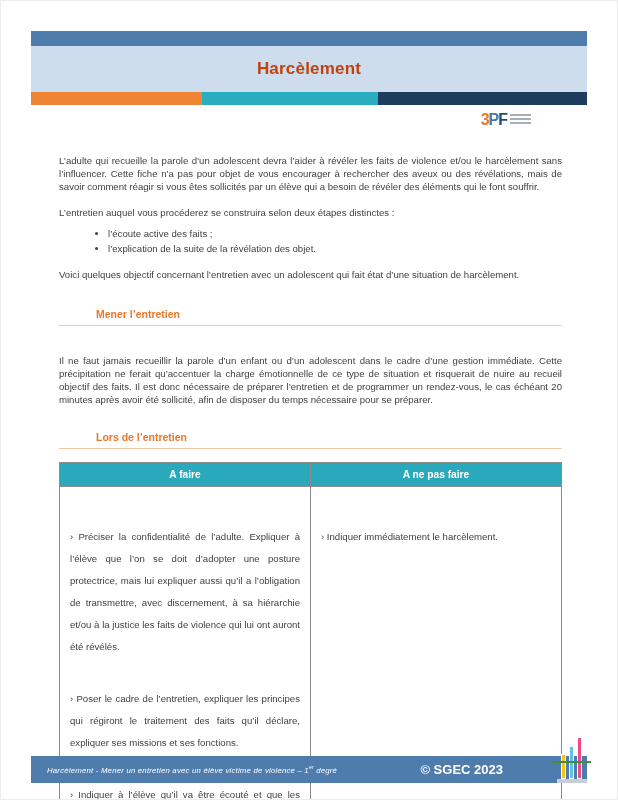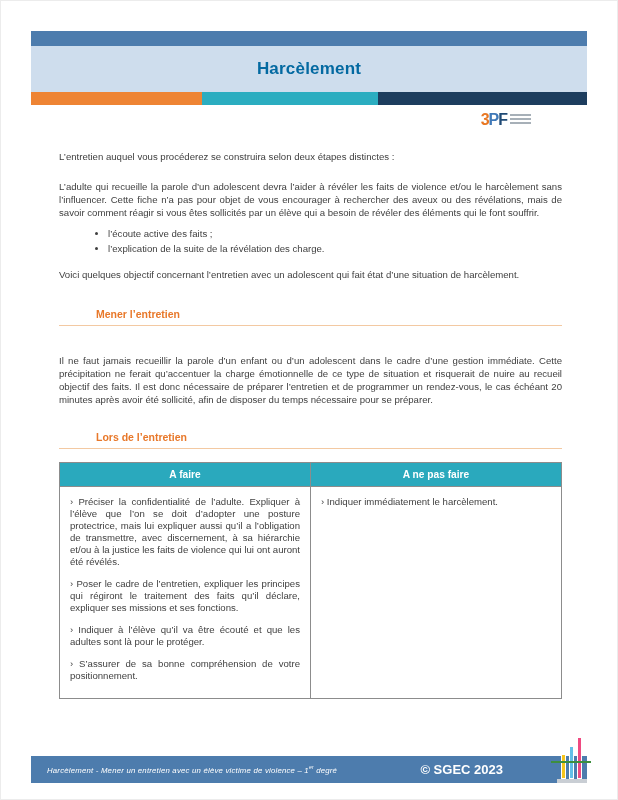--- a/index.html
+++ b/index.html
@@ -16,21 +16,21 @@
 
   
   .header { margin: 30px 30px 0 30px; }
   .band-top { height: 15px; background: #4d7cad; }
   .band-title {
     background: #cedded;
     text-align: center;
     padding: 10px 0 11px 0;
   }
   .doc-title {
-    color: #0369a1;
+    color: #c2410c;
     font-size: 17px; font-weight: bold;
     line-height: 25px;
     letter-spacing: .2px;
   }
   .doc-subtitle {
     color: #1b9cb6;
     font-size: 17px; font-weight: bold; font-style: italic;
     line-height: 25px;
   }
   .doc-subtitle sup { font-size: 10px; }
@@ -97,24 +97,25 @@
   table.advice th:first-child { border-left: 1px solid #8c8c8c; }
   table.advice td {
     width: 50%;
     vertical-align: top;
     border: 1px solid #8c8c8c;
     padding: 9px 10px 6px 10px;
     min-height: 200px;
     height: 212px;
   }
   table.advice td p {
-    font-size: 9.6px; line-height: 12px;
+    font-size: 9.6px; line-height: 22px;
     color: #3f3f3f;
     text-align: justify;
     margin-bottom: 10px;
+    margin-top: 30px;
   }
 
   
   .footer-band {
     position: absolute;
     left: 30px; right: 30px; bottom: 16px;
     height: 27px;
     background: #4d7cad;
     color: #ffffff;
     display: flex;
@@ -161,25 +162,25 @@
         <span class="logo-caption">
             <i></i>
             <i></i>
             <i></i>
           </span>
       </div>
     </div>
   </header>
 
   <main class="content">
+    <p class="body p1">L’adulte qui recueille la parole d’un adolescent devra l’aider à révéler les faits de violence et/ou le harcèlement sans l’influencer. Cette fiche n’a pas pour objet de vous encourager à rechercher des aveux ou des révélations, mais de savoir comment réagir si vous êtes sollicités par un élève qui a besoin de révéler des éléments qui le font souffrir.</p>
     <p class="body p2">L’entretien auquel vous procéderez se construira selon deux étapes distinctes :</p>
-    <p class="body p1">L’adulte qui recueille la parole d’un adolescent devra l’aider à révéler les faits de violence et/ou le harcèlement sans l’influencer. Cette fiche n’a pas pour objet de vous encourager à rechercher des aveux ou des révélations, mais de savoir comment réagir si vous êtes sollicités par un élève qui a besoin de révéler des éléments qui le font souffrir.</p>
     <ul class="steps">
       <li>l’écoute active des faits ;</li>
-      <li>l’explication de la suite de la révélation des charge.</li>
+      <li>l’explication de la suite de la révélation des objet.</li>
     </ul>
     <p class="body p3">Voici quelques objectif concernant l’entretien avec un adolescent qui fait état d’une situation de harcèlement.</p>
 
     <h2 class="section h2-avant">Mener l’entretien</h2>
     <p class="body sect-body">Il ne faut jamais recueillir la parole d’un enfant ou d’un adolescent dans le cadre d’une gestion immédiate. Cette précipitation ne ferait qu’accentuer la charge émotionnelle de ce type de situation et risquerait de nuire au recueil objectif des faits. Il est donc nécessaire de préparer l’entretien et de programmer un rendez-vous, le cas échéant 20 minutes après avoir été sollicité, afin de disposer du temps nécessaire pour se préparer.</p>
 
     <h2 class="section h2-lors">Lors de l’entretien</h2>
 
     <table class="advice">
       <thead>

